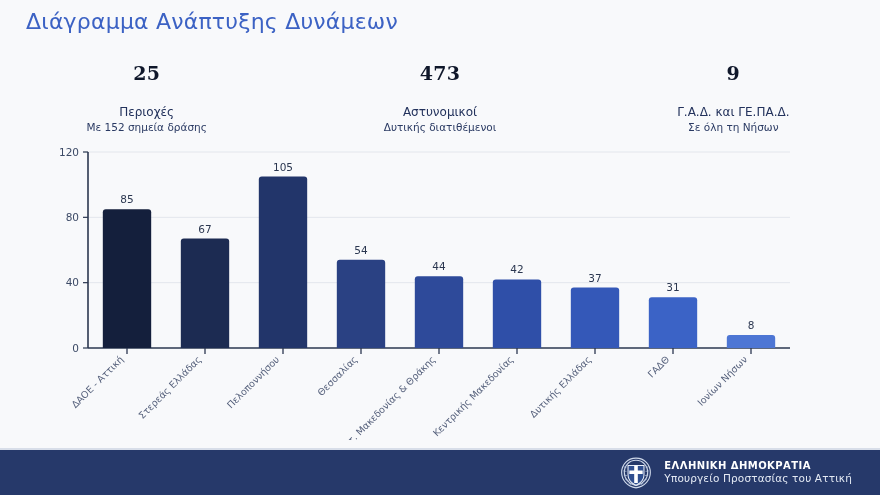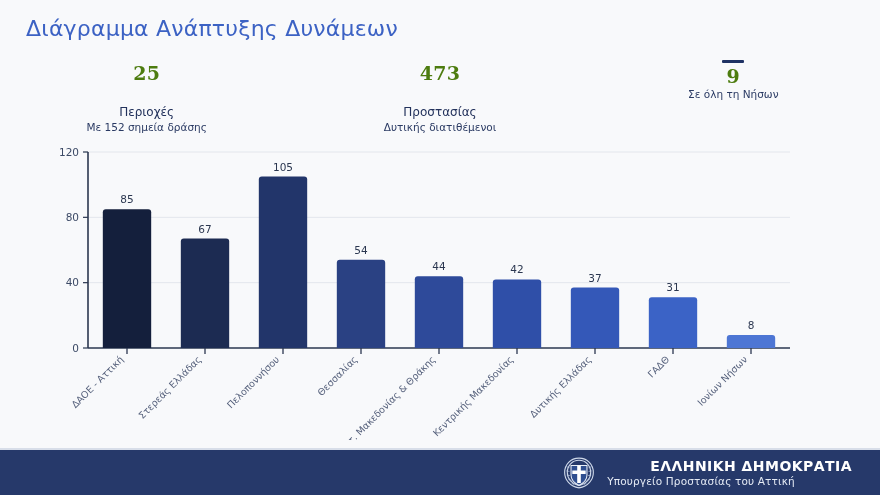--- a/index.html
+++ b/index.html
@@ -19,21 +19,21 @@
   .slide {
     position: absolute;
     inset: 0;
     background: #f8f9fb;
   }
 
   
   .title {
     position: absolute;
     left: 26px;
-    top: 16px;
+    top: 9px;
     font-size: 22px;
     font-weight: 400;
     letter-spacing: 0.2px;
     color: #3c62c4;
     white-space: nowrap;
   }
 
   
   .kpi-row {
     position: absolute;
@@ -55,21 +55,21 @@
     height: 3px;
     background: #1f3264;
     border-radius: 1px;
     margin-bottom: 3px;
   }
   .kpi-value {
     font-family: "DejaVu Serif", "Liberation Serif", serif;
     font-weight: 700;
     font-size: 19px;
     line-height: 21px;
-    color: #4d7c0f;
+    color: #0f172a;
     letter-spacing: 0.3px;
   }
   .kpi-label {
     font-size: 12px;
     line-height: 16px;
     color: #23325c;
     margin-top: 20px;
     text-align: center;
   }
   .kpi-sub {
@@ -131,25 +131,24 @@
     height: 34px;
     flex: 0 0 auto;
   }
   .footer-text {
     display: flex;
     flex-direction: column;
     justify-content: center;
     line-height: 1.18;
   }
   .footer-line1 {
-    font-size: 14px;
+    font-size: 10px;
     font-weight: 700;
     color: #ffffff;
     letter-spacing: 0.45px;
-    margin-left: 43px;
   }
   .footer-line2 {
     font-size: 10.5px;
     font-weight: 400;
     color: #e4eaf4;
     letter-spacing: 0.15px;
   }
 </style>
 </head>
 <body>
@@ -161,26 +160,27 @@
   <div class="kpi-row">
     <div class="kpi">
       <div class="kpi-dash"></div>
       <div class="kpi-value">25</div>
       <div class="kpi-label">Περιοχές</div>
       <div class="kpi-sub">Με 152 σημεία δράσης</div>
     </div>
     <div class="kpi">
       <div class="kpi-dash"></div>
       <div class="kpi-value">473</div>
-      <div class="kpi-label">Προστασίας</div>
+      <div class="kpi-label">Αστυνομικοί</div>
       <div class="kpi-sub">Δυτικής διατιθέμενοι</div>
     </div>
     <div class="kpi">
       <div class="kpi-dash"></div>
       <div class="kpi-value">9</div>
+      <div class="kpi-label">Γ.Α.Δ. και ΓΕ.ΠΑ.Δ.</div>
       <div class="kpi-sub">Σε όλη τη Νήσων</div>
     </div>
   </div>
 
   <div class="chart-wrap">
     <svg class="chart-svg" id="chart-svg" width="880" height="300" viewBox="0 0 880 300">
         <line x1="83" x2="88" y1="208" y2="208" stroke="#2b3750" stroke-width="1.2"></line>
         <text x="79" y="211.8" text-anchor="end" class="ytick-label">0</text>
         <line x1="88" x2="790" y1="142.66666666666669" y2="142.66666666666669" stroke="#e3e6ec" stroke-width="1"></line>
         <line x1="83" x2="88" y1="142.66666666666669" y2="142.66666666666669" stroke="#2b3750" stroke-width="1.2"></line>

